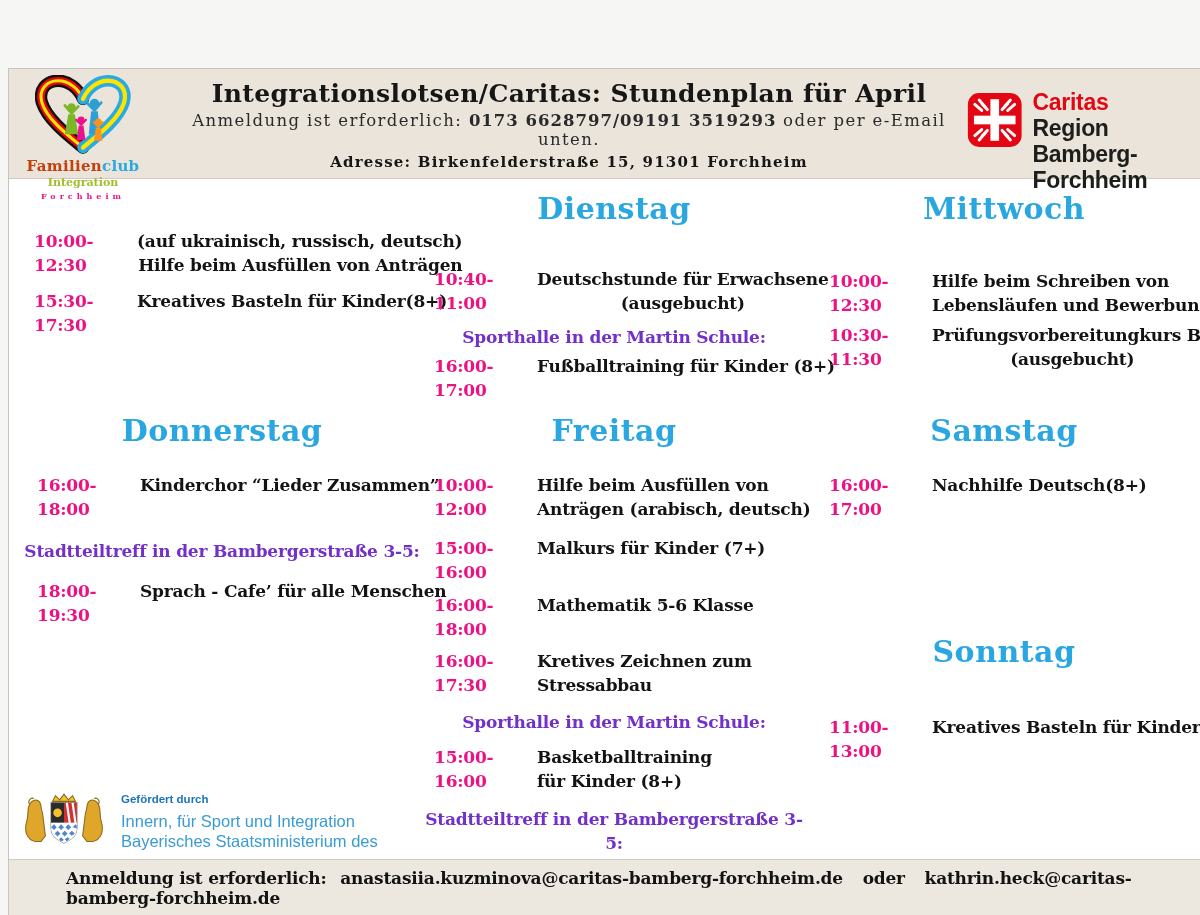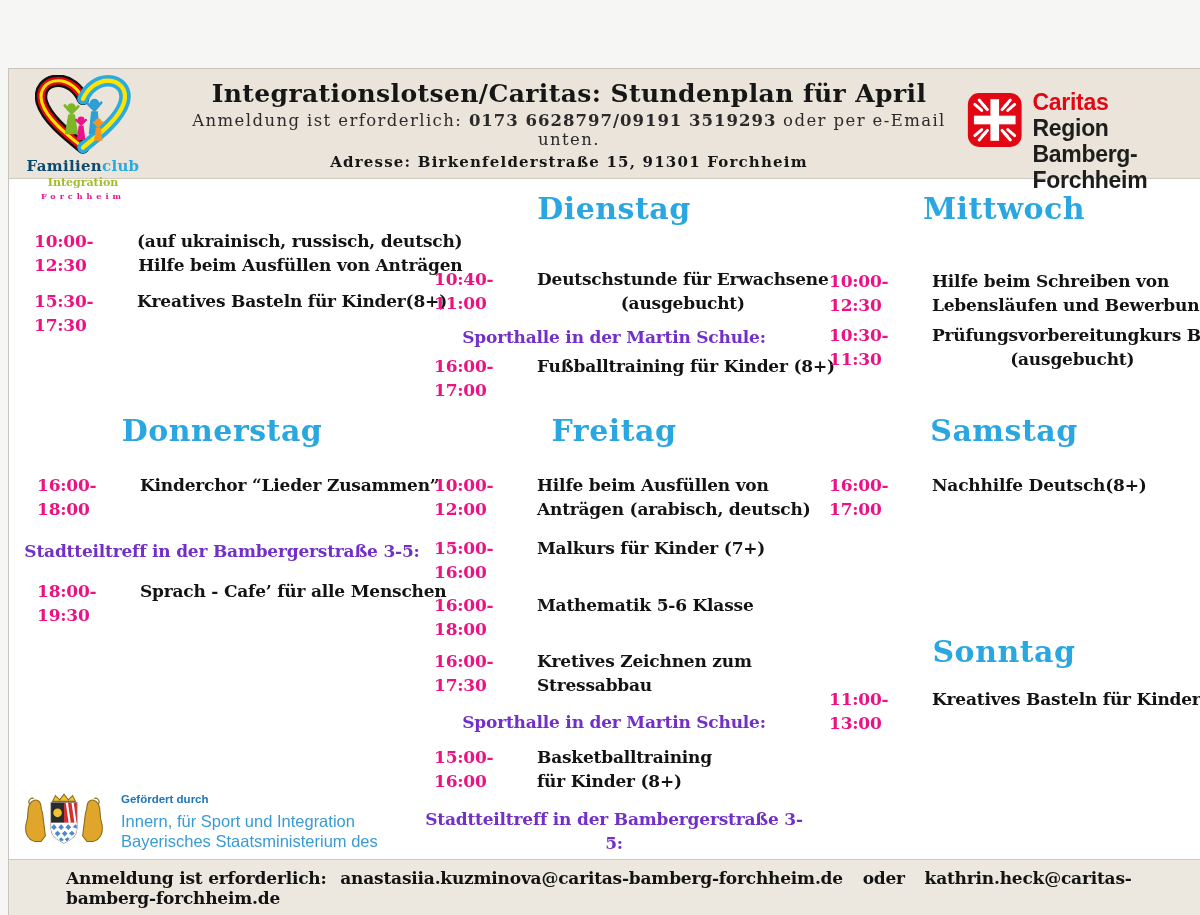--- a/index.html
+++ b/index.html
@@ -12,21 +12,21 @@
   .doc { position:absolute; left:8px; top:68px; width:1192px; height:847px;
          background:#ffffff; border:1px solid #c8c4bd; border-right:none; border-bottom:none; }
 
   
   .band-head { position:absolute; left:0; top:0; width:100%; height:110px;
                background:#eae4db; border-bottom:1px solid #cfcac2; }
 
   .logo-fam { position:absolute; left:14px; top:6px; width:120px; text-align:center; }
   .logo-fam svg { display:block; margin:0 auto; }
   .logo-fam .l1 { font-size:15px; font-weight:bold; letter-spacing:.3px; margin-top:-2px; }
-  .logo-fam .l1 .p1 { color:#0c4a6e; }
+  .logo-fam .l1 .p1 { color:#c2410c; }
   .logo-fam .l1 .p2 { color:#29abe2; }
   .logo-fam .l2 { font-size:11px; font-weight:bold; color:#a2bc2a; margin-top:1px; }
   .logo-fam .l3 { font-size:8px; font-weight:bold; color:#e9138c; letter-spacing:4px; margin-top:2px; }
 
   .head-center { position:absolute; left:160px; top:10px; width:800px; text-align:center; color:#161616; }
   .head-title { font-size:25px; font-weight:bold; letter-spacing:.4px; }
   .head-sub { font-size:16.5px; letter-spacing:1.4px; margin-top:3px; color:#2a2a2a; }
   .head-sub b { letter-spacing:1px; }
   .head-addr { font-size:15px; font-weight:bold; letter-spacing:1.2px; margin-top:4px; }
 
@@ -43,21 +43,21 @@
   .entry .lines { width:max-content; font-weight:bold; font-size:17px; line-height:24px; color:#131313; letter-spacing:-.2px; }
   .entry .lines div { white-space:nowrap; }
   .lines.a-right { text-align:right; }
   .lines.a-center { text-align:center; }
   .loc { text-align:center; color:#7230c8; font-weight:bold; font-size:17px; line-height:24px; letter-spacing:-.2px; }
 
   
   .mt38{margin-top:38px}.mt40{margin-top:40px}.mt42{margin-top:42px}.mt24{margin-top:24px}
   .mt20{margin-top:6px}.mt18{margin-top:18px}.mt16{margin-top:16px}.mt15{margin-top:15px}
   .mt14{margin-top:14px}.mt13{margin-top:13px}.mt12{margin-top:12px}.mt11{margin-top:11px}
-  .mt10{margin-top:10px}.mt9{margin-top:9px}.mt8{margin-top:8px}.mt5{margin-top:5px}.mt29{margin-top:17px}
+  .mt10{margin-top:10px}.mt9{margin-top:9px}.mt8{margin-top:8px}.mt5{margin-top:5px}.mt29{margin-top:45px}
 
   
   .funding { position:absolute; left:12px; top:722px; display:flex; gap:14px; align-items:flex-start;
              font-family:"Liberation Sans","DejaVu Sans",sans-serif; }
   .funding .ftxt .small { font-size:11.5px; font-weight:bold; color:#1b75bb; margin-top:2px; }
   .funding .ftxt .big { font-size:16.5px; color:#3a9bd3; line-height:20px; margin-top:6px; }
 
   
   .band-foot { position:absolute; left:0; top:790px; width:100%; height:57px;
                background:#ece7df; border-top:1px solid #cfcac2; display:flex; align-items:center; }

